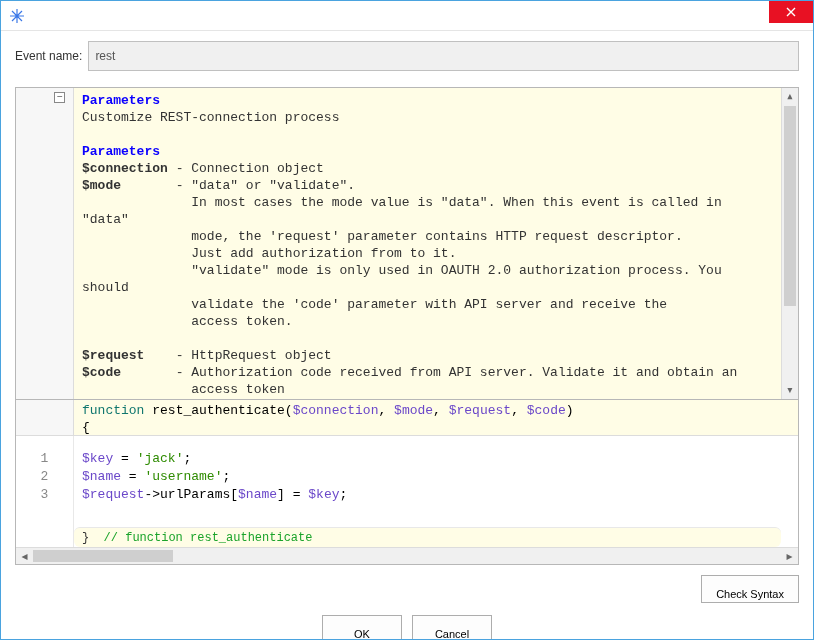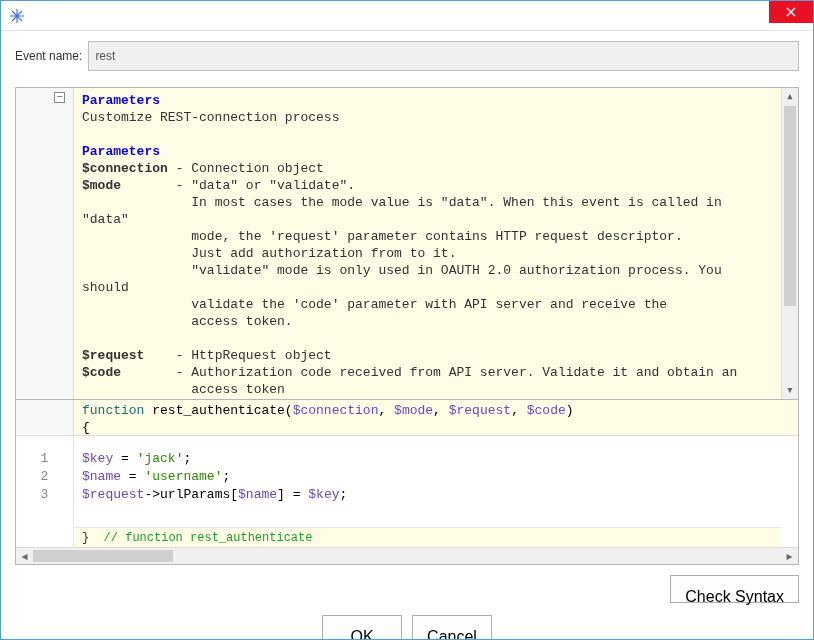--- a/index.html
+++ b/index.html
@@ -188,20 +188,21 @@
     left: 58px;
     right: 17px;
     height: 20px;
     background: #fffde6;
     border-top: 1px solid #e8e8e8;
     font-family: Consolas, "Courier New", monospace;
     font-size: 12px;
     line-height: 20px;
     padding-left: 8px;
     white-space: pre;
+    border-radius: 6px;
   }
   .ftr-brace { color: #333; }
   .ftr-comment { color: #1aa32a; }
   .hscroll {
     position: absolute;
     bottom: 0; left: 0; right: 0;
     height: 17px;
     background: #f0f0f0;
     border-top: 1px solid #dcdcdc;
     display: flex;
@@ -223,21 +224,21 @@
     margin-top: 10px;
     display: flex;
     justify-content: flex-end;
   }
   .btn {
     border: 1px solid #adadad;
     background: #fdfdfd;
     height: 28px;
     padding: 12px 14px;
     font-family: inherit;
-    font-size: 16px;
+    font-size: 11px;
     cursor: pointer;
   }
   .bottom-buttons {
     display: flex;
     justify-content: center;
     gap: 10px;
     margin-top: 12px;
   }
   .bottom-buttons .btn { width: 80px; }
 </style>

